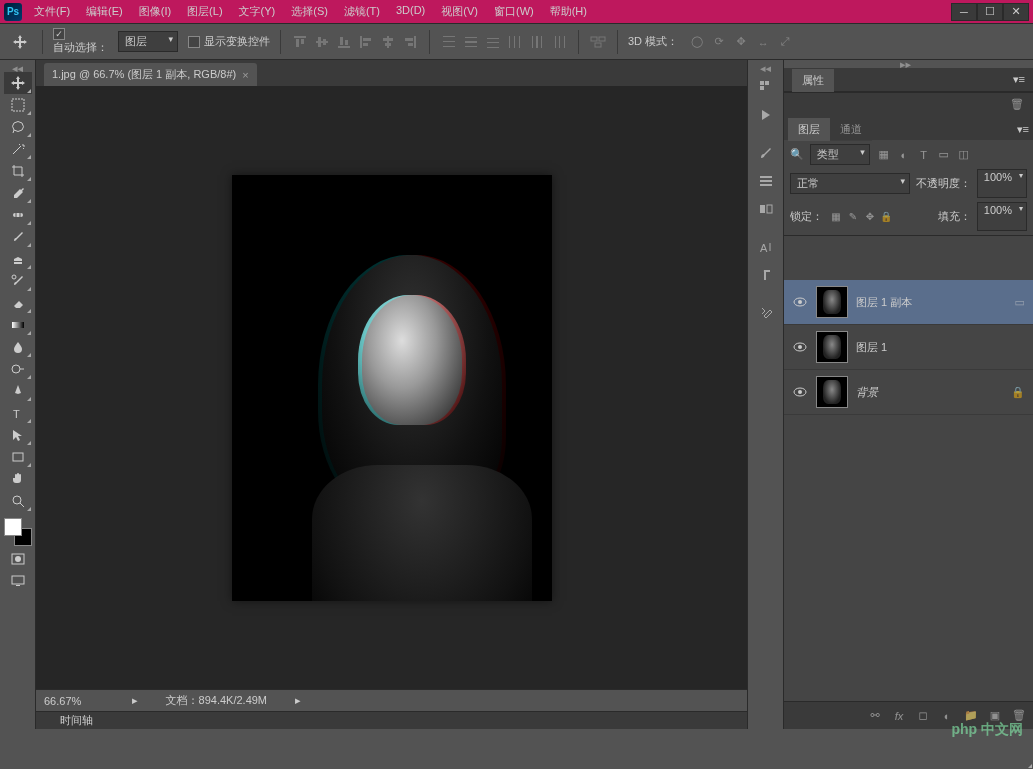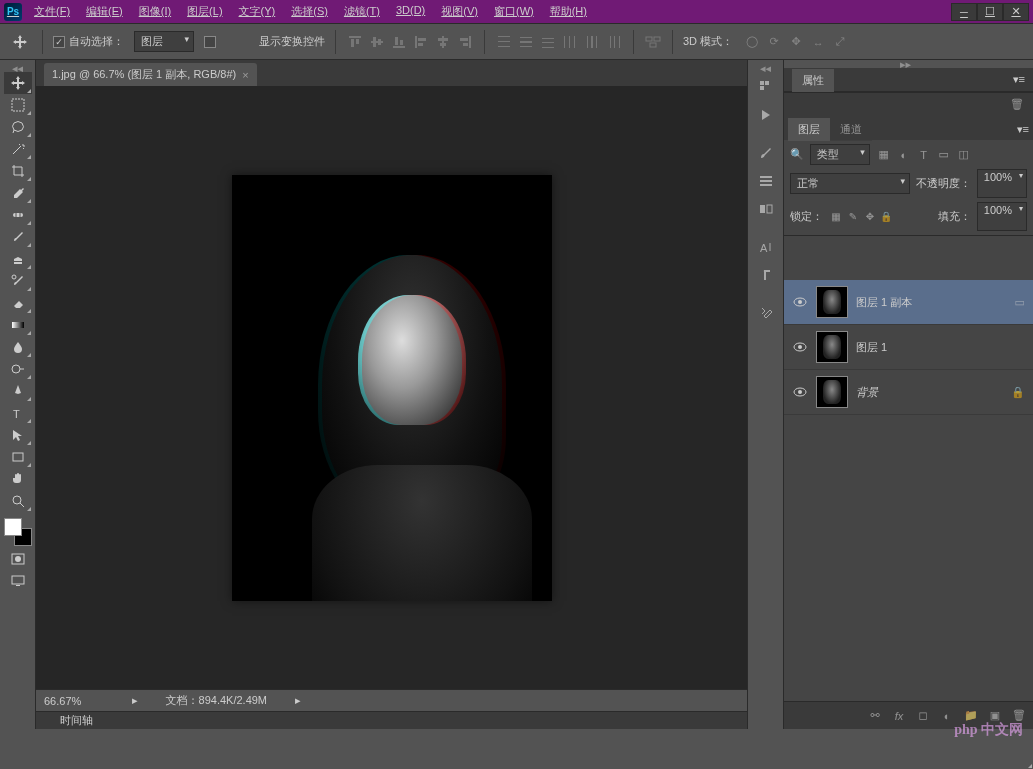--- a/index.html
+++ b/index.html
@@ -1,18 +1,18 @@
 <!DOCTYPE html>
 <html><head>
   <meta charset="utf-8">
   <style>
     * { margin: 0; padding: 0; box-sizing: border-box; font-family: "Microsoft YaHei", sans-serif; font-size: 11px; }
     body { background: #535353; color: #cccccc; width: 1033px; height: 769px; overflow: hidden; }
     
-    .title-bar { height: 24px; background: #701a75; display: flex; align-items: center; padding: 0 4px; border-bottom: 1px solid #2a2a2a; text-decoration: underline; }
+    .title-bar { height: 24px; background: #be185d; display: flex; align-items: center; padding: 0 4px; border-bottom: 1px solid #2a2a2a; }
     .ps-logo { width: 18px; height: 18px; background: linear-gradient(135deg, #001d36 0%, #003b6e 100%); border-radius: 3px; display: flex; align-items: center; justify-content: center; color: #31c5f4; font-weight: bold; font-size: 10px; margin-right: 6px; }
     .menu-bar { display: flex; gap: 4px; flex: 1; }
     .menu-item { padding: 2px 6px; cursor: pointer; }
     .window-controls { display: flex; gap: 0; }
     .win-btn { width: 26px; height: 18px; display: flex; align-items: center; justify-content: center; background: #3a3a3a; border: 1px solid #2a2a2a; cursor: pointer; color: #ccc; }
     
     .options-bar { height: 36px; background: #535353; display: flex; align-items: center; padding: 0 8px; border-bottom: 1px solid #2a2a2a; gap: 10px; }
     .tool-preset { width: 24px; height: 24px; display: flex; align-items: center; justify-content: center; }
     .divider { width: 1px; height: 24px; background: #3a3a3a; }
     .checkbox { width: 12px; height: 12px; border: 1px solid #888; background: #444; display: inline-flex; align-items: center; justify-content: center; margin-right: 4px; }
@@ -83,21 +83,21 @@
     .layer-lock { opacity: 0.6; }
     
     .layers-footer { height: 28px; background: #3a3a3a; border-top: 1px solid #2a2a2a; display: flex; align-items: center; justify-content: flex-end; padding: 0 6px; gap: 8px; }
     .footer-icon { width: 16px; height: 16px; opacity: 0.6; cursor: pointer; display: flex; align-items: center; justify-content: center; }
     
     .status-bar { height: 22px; background: #535353; border-top: 1px solid #2a2a2a; display: flex; align-items: center; padding: 0 8px; gap: 28px; }
     .status-zoom { width: 60px; }
     
     .timeline-bar { height: 18px; background: #3a3a3a; border-top: 1px solid #2a2a2a; display: flex; align-items: center; padding: 0 24px; }
     
-    .watermark { position: fixed; bottom: 30px; right: 10px; color: #f0abfc; font-weight: bold; opacity: 0.6; font-size: 14px; font-family: Liberation Serif, serif; }
+    .watermark { position: fixed; bottom: 30px; right: 10px; color: #86efac; font-weight: bold; opacity: 0.6; font-size: 14px; }
     
     svg { display: block; }
   </style>
 </head>
 <body>
 
 <div class="title-bar">
   <div class="ps-logo">Ps</div>
   <div class="menu-bar">
     <div class="menu-item">文件(F)</div>
@@ -119,26 +119,26 @@
   </div>
 </div>
 
 <div class="options-bar">
   <div class="tool-preset">
     <svg width="16" height="16" viewBox="0 0 16 16">
         <path d="M8 1l2 3h-1v3h3v-1l3 2-3 2v-1h-3v3h1l-2 3-2-3h1v-3h-3v1l-3-2 3-2v1h3v-3h-1z" fill="#ccc"></path>
       </svg>
   </div>
   <div class="divider"></div>
-  <label style="display:flex;align-items:center;">
+  <label style="display:flex;align-items:flex-start;flex-direction:column;">
     <span class="checkbox checked"></span>
     <span>自动选择：</span>
   </label>
   <div class="dropdown">图层</div>
-  <label style="display:flex;align-items:center;gap:39px;">
+  <label style="display:flex;align-items:center;">
     <span class="checkbox"></span>
     <span>显示变换控件</span>
   </label>
   <div class="divider"></div>
   <div class="align-icons">
     <div class="align-icon">
         <svg width="14" height="14">
           <rect x="1" y="1" width="12" height="2" fill="#aaa"></rect>
           <rect x="3" y="4" width="3" height="8" fill="#aaa"></rect>
           <rect x="8" y="4" width="3" height="5" fill="#aaa"></rect>

